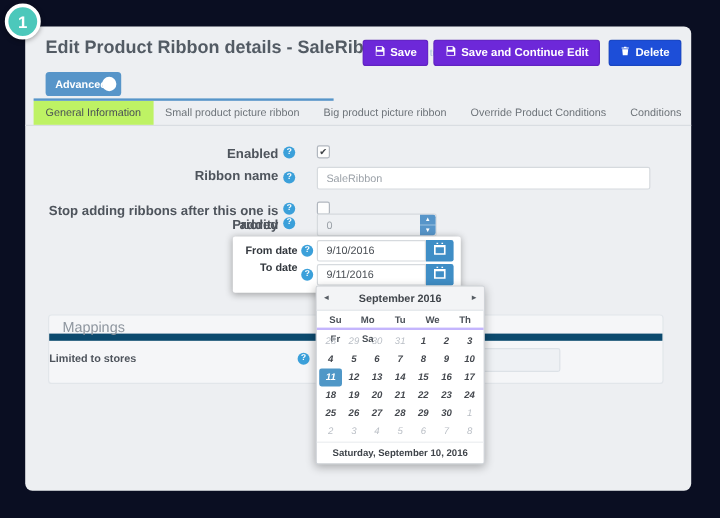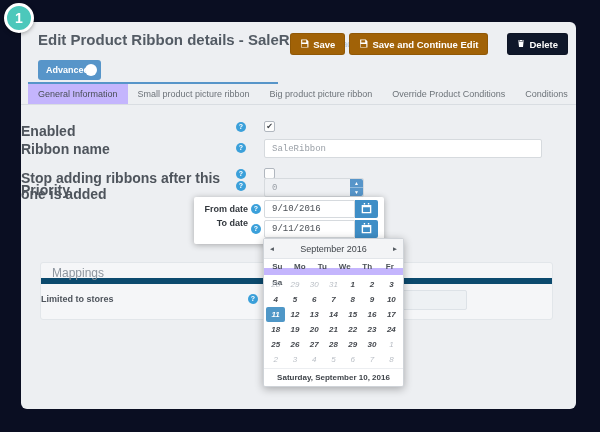--- a/index.html
+++ b/index.html
@@ -20,41 +20,41 @@
     box-shadow:0 1px 4px rgba(0,0,0,.35);
   }
   .page-title { position:absolute; left:17px; top:9px; font-size:15px; font-weight:700; color:#535b64; }
   .back-link { position:absolute; left:300px; top:17px; display:flex; align-items:center; gap:3px; cursor:pointer; }
   .back-ic { width:10px; height:10px; border-radius:50%; background:#5d9fd3; color:#fff; font-size:9px; line-height:9px; text-align:center; font-weight:700; }
   .back-tx { font-size:8.5px; color:#a9c0da; }
 
   .topbtns { position:absolute; top:11px; right:8px; display:flex; gap:4px; z-index:3; }
   .btn {
     height:22px; display:flex; align-items:center; gap:4px; padding:0 9px;
-    border-radius:3px; background:#a16207; color:#fff; font-size:9.5px; font-weight:700;
+    border-radius:3px; background:#6d28d9; color:#fff; font-size:9.5px; font-weight:700;
     border:1px solid rgba(0,0,0,0.10); cursor:pointer;
   }
-  .btn.delete { background:#0f172a; margin-left:15px; }
+  .btn.delete { background:#1d4ed8; margin-left:3px; }
 
   .adv { position:absolute; left:17px; top:38px; width:63px; height:20px; background:#5795c9;
     border-radius:3px; color:#fff; font-size:9px; font-weight:700; line-height:20px; padding-left:8px; cursor:pointer; }
   .adv .knob { position:absolute; right:4px; top:4px; width:12px; height:12px; background:#fff; border-radius:50%; }
 
   .tabline { position:absolute; left:7px; top:60px; width:250px; height:2px; background:#5795c9; z-index:2; }
   .tabbar { position:absolute; left:0; right:0; top:62px; height:21px; border-bottom:1px solid #d9dde2; display:flex; padding-left:7px; }
   .tab { padding:0 10px; line-height:21px; font-size:9px; color:#6d7379; cursor:pointer; white-space:nowrap; }
-  .tab.active { background:#c4b5fd; color:#494f56; }
-
-  .flabel { position:absolute; width:211px; left:0; text-align:left; font-size:14px; font-weight:700; color:#4e545c; }
+  .tab.active { background:#bef264; color:#494f56; }
+
+  .flabel { position:absolute; width:211px; left:0; text-align:right; font-size:11px; font-weight:700; color:#4e545c; }
   .q { position:absolute; width:10px; height:10px; border-radius:50%; background:#3ba0da; color:#fff;
        font-size:7px; font-weight:700; text-align:center; line-height:10px; cursor:pointer; }
   .cb { position:absolute; width:11px; height:11px; background:#fdfdfd; border:1px solid #b1b7bf; border-radius:2px;
         font-size:8px; line-height:9px; text-align:center; color:#3e4247; cursor:pointer; }
   .inp { position:absolute; background:#fff; border:1px solid #d6dade; border-radius:2px;
-         font-size:9px; color:#9ba1a8; padding:0 7px; font-family:Liberation Mono, monospace; outline:none; }
+         font-size:9px; color:#9ba1a8; padding:0 7px; font-family:Liberation Sans, sans-serif; outline:none; }
   .inp.dark { color:#4a4f55; }
 
   .l-enabled { top:101px; } .q-enabled { left:215px; top:100px; } .cb-enabled { left:243px; top:99px; }
   .l-ribbon  { top:119px; } .q-ribbon  { left:215px; top:121px; }
   .i-ribbon  { left:243px; top:117px; width:278px; height:19px; }
   .l-stop    { top:148px; } .q-stop    { left:215px; top:147px; } .cb-stop { left:243px; top:146px; }
   .l-prio    { top:160px; } .q-prio    { left:215px; top:159px; }
   .numwrap   { position:absolute; left:243px; top:156px; width:100px; height:19px; }
   .i-prio    { left:0; top:0; width:100%; height:100%; background:#eef0f3; padding-right:18px; }
   .spin { position:absolute; right:1px; top:1px; width:13px; height:17px; background:#5795c9;
@@ -76,24 +76,24 @@
   .mappanel { position:absolute; left:19px; top:240px; width:513px; height:58px;
               background:#f5f6f8; border:1px solid #e2e6ea; border-radius:3px; }
   .maphead { height:21px; line-height:21px; padding-left:11px; font-size:12px; color:#8e969f; border-bottom:6px solid #0c4a6e; }
   .map-label { position:absolute; left:0; top:31px; width:203px; font-size:9px; font-weight:700; color:#4e545c; }
   .q-stores { left:207px; top:31px; }
   .i-stores { left:224px; top:27px; width:202px; height:20px; background:#eef1f4; border-color:#dde2e7; }
 
   .cal { position:absolute; left:242px; top:216px; width:141px; background:#fff;
          border:1px solid #cfd3d8; border-radius:2px; box-shadow:0 2px 8px rgba(0,0,0,.30); z-index:10; }
   .calhead { height:20px; background:#f3f4f6; border-bottom:1px solid #e3e6ea; position:relative; }
-  .mtitle { line-height:20px; text-align:center; font-size:9px; font-weight:400; color:#40454b; }
+  .mtitle { line-height:20px; text-align:center; font-size:9px; font-weight:700; color:#40454b; }
   .calnav { position:absolute; top:0; width:16px; line-height:20px; text-align:center; font-size:6.5px; color:#565c63; cursor:pointer; }
   .calprev { left:0; } .calnext { right:0; }
-  .daynames { display:grid; grid-template-columns:repeat(6,1fr); height:16px; border-bottom:7px solid #c4b5fd; padding:0 2px; }
+  .daynames { display:grid; grid-template-columns:repeat(5,1fr); height:16px; border-bottom:2px solid #c4b5fd; padding:0 2px; }
   .dayname { text-align:center; font-size:8px; font-weight:700; color:#4b5158; line-height:16px; }
   .calgrid { display:grid; grid-template-columns:repeat(7,1fr); padding:2px 2px 1px; row-gap:0; }
   .cday { height:15px; line-height:15px; text-align:center; font-size:8px; font-weight:700; color:#45494f; border-radius:2px; cursor:pointer;font-style:italic; }
   .cday.muted { color:#b9bec5; font-weight:400; }
   .cday.sel { background:#4f97c7; color:#fff; }
   .calfoot { height:18px; line-height:18px; text-align:center; font-size:8px; font-weight:700; color:#40454b; border-top:1px solid #eceef1; cursor:pointer; }
 </style>
 </head>
 <body>
 

